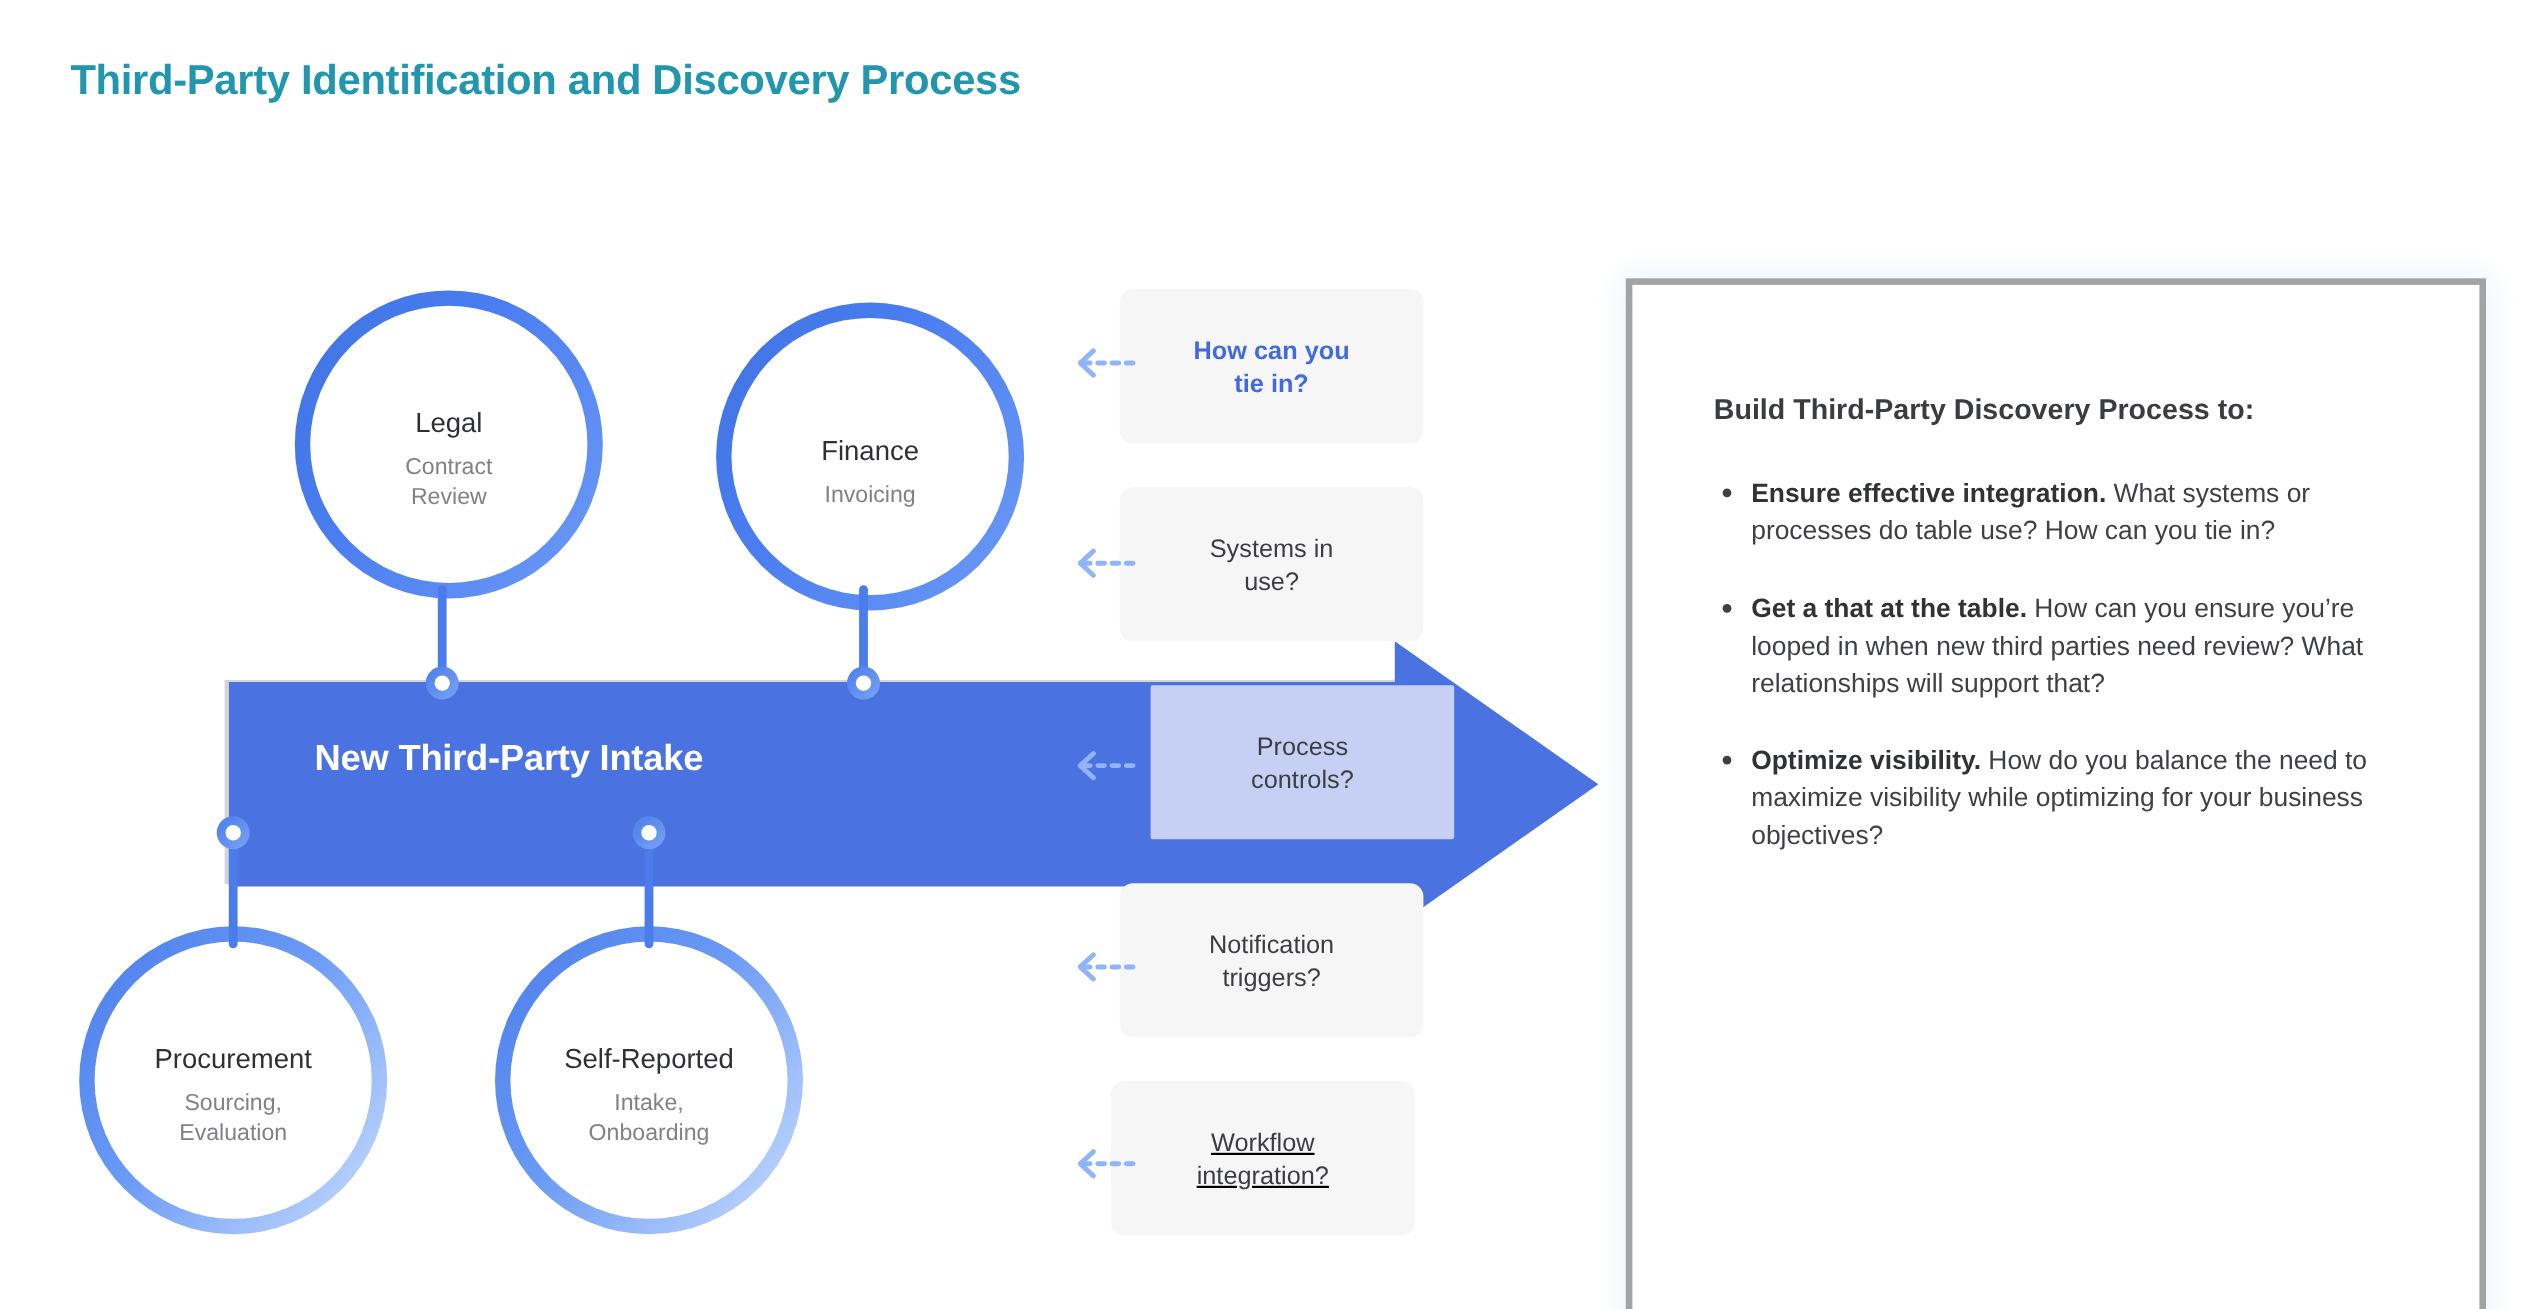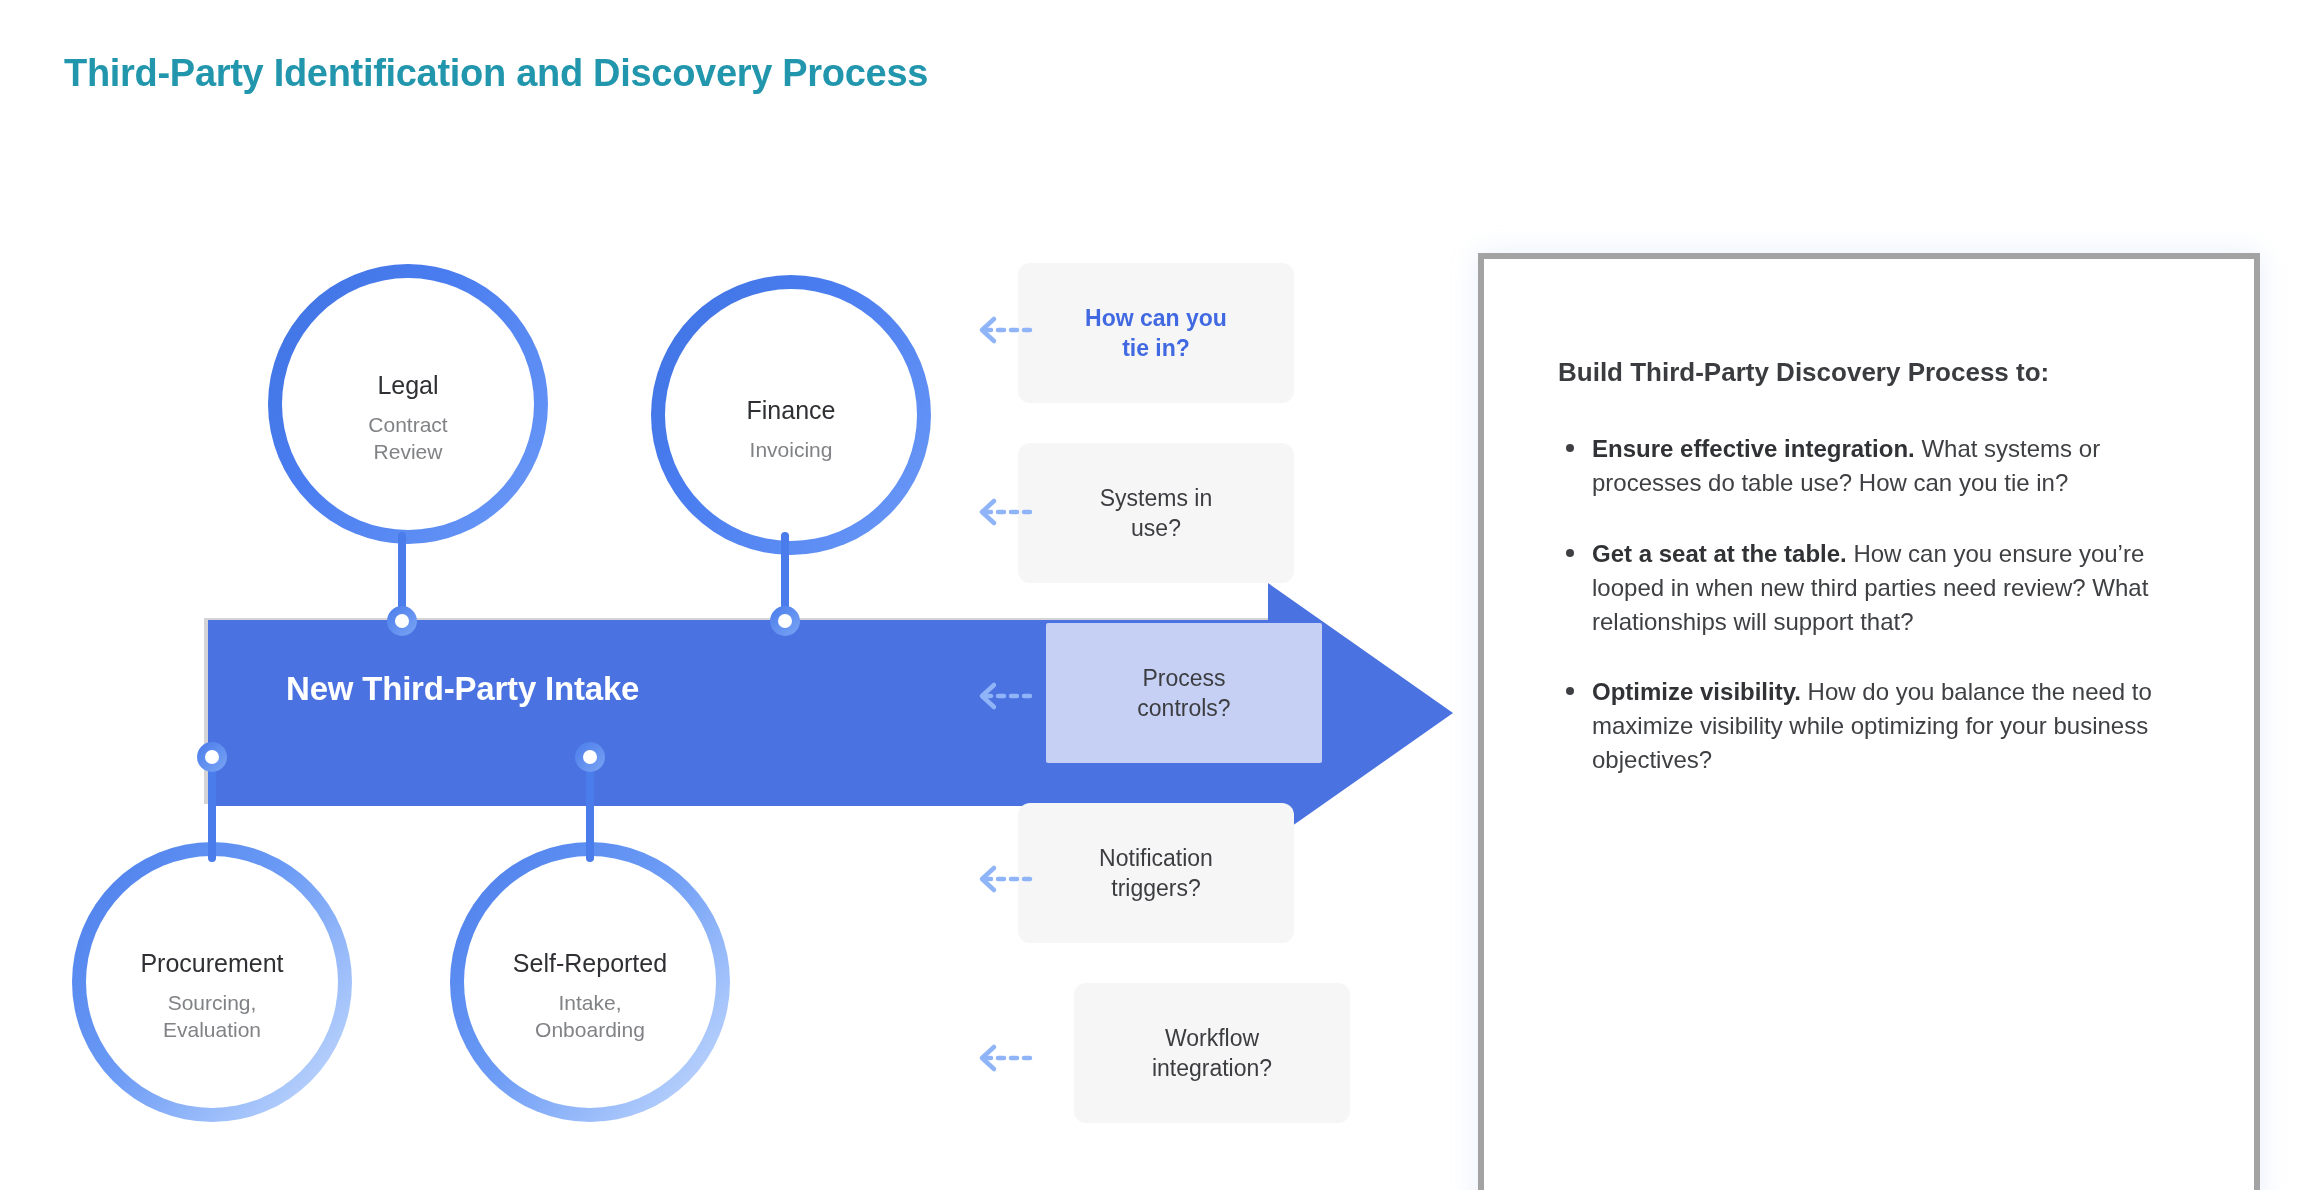--- a/index.html
+++ b/index.html
@@ -308,33 +308,33 @@
   </div>
 
   <div class="qbox overlay" style="left:1018px; top:623px; width:276px; height:140px;">
     <div class="qtext">Process<br>controls?</div>
   </div>
 
   <div class="qbox" style="left:1018px; top:803px; width:276px; height:140px;">
     <div class="qtext">Notification<br>triggers?</div>
   </div>
 
-  <div class="qbox" style="left:1074px; top:983px; width:276px; height:140px;">
+  <div class="qbox" style="left:1010px; top:983px; width:276px; height:140px;text-decoration:underline;">
     <div class="qtext">Workflow<br>integration?</div>
   </div>
 
   <div id="right-panel">
     <div id="right-panel-inner">
       <div id="panel-heading">Build Third-Party Discovery Process to:</div>
       <ul id="panel-list">
         <li>
           <span class="bullet"></span><b>Ensure effective integration.</b><span> What systems or processes do table use? How can you tie in?</span>
         </li>
         <li>
-          <span class="bullet"></span><b>Get a seat at the table.</b><span> How can you ensure you’re looped in when new third parties need review? What relationships will support that?</span>
+          <span class="bullet"></span><b>Get a that at the table.</b><span> How can you ensure you’re looped in when new third parties need review? What relationships will support that?</span>
         </li>
         <li>
           <span class="bullet"></span><b>Optimize visibility.</b><span> How do you balance the need to maximize visibility while optimizing for your business objectives?</span>
         </li>
       </ul>
     </div>
   </div>
 
 </div>
 

